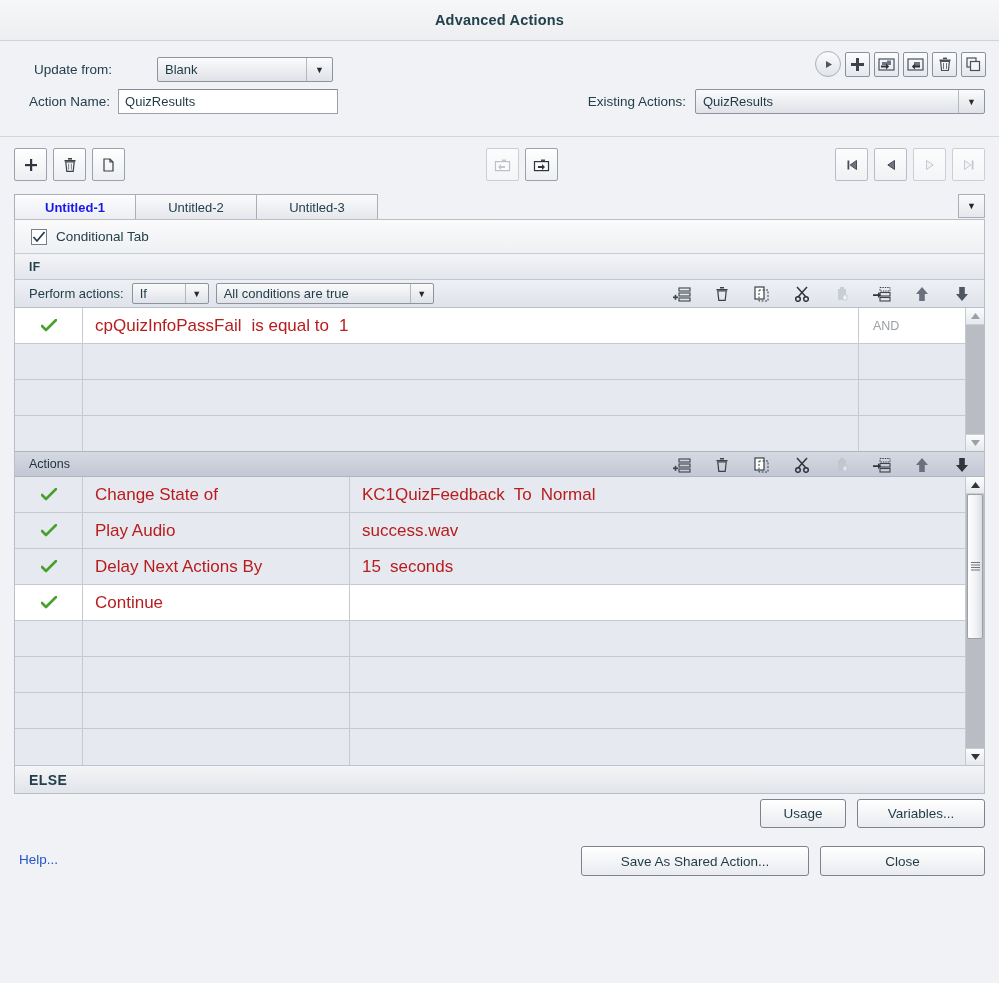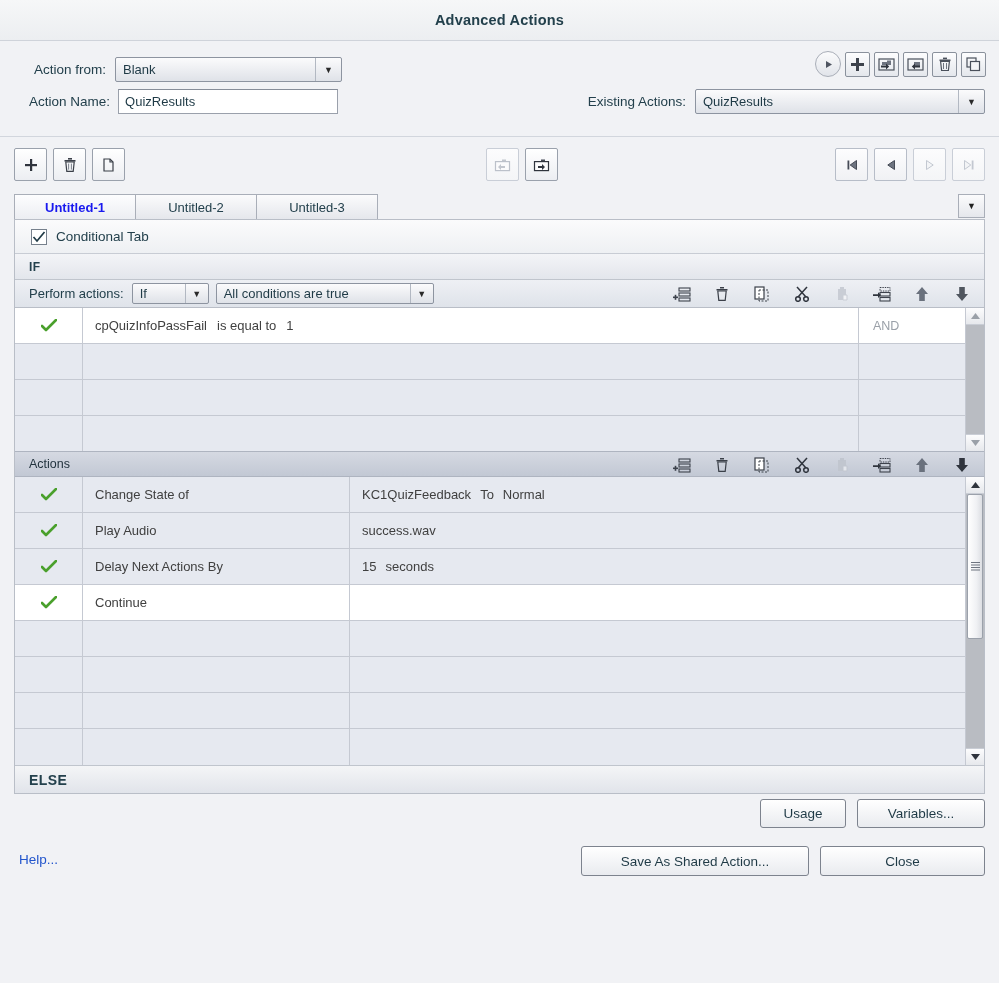--- a/index.html
+++ b/index.html
@@ -39,21 +39,21 @@
     border-radius:2px;
     position:relative;
   }
   .combo .cval{padding:0 7px;flex:1;font-size:13px;color:#1f3a46;white-space:nowrap;overflow:hidden;}
   .combo .carrow{
     width:25px;height:100%;
     border-left:1px solid #b2b8c2;
     display:flex;align-items:center;justify-content:center;
     font-size:9px;color:#2a2a2a;
   }
-  .combo.create{width:227px;}
+  .combo.create{width:176px;margin-left:36px;}
   .combo.existing{width:290px;}
 
   .tinput{
     width:220px;height:25px;box-sizing:border-box;
     border:1px solid #9aa0ab;border-top-color:#868d99;
     background:#ffffff;padding:0 6px;
     font-family:"Liberation Sans", sans-serif;font-size:13px;color:#1f3a46;
   }
   .row-existing{position:absolute;right:14px;top:48px;display:flex;align-items:center;gap:9px;}
 
@@ -152,21 +152,21 @@
     height:36px;display:flex;align-items:center;
     border-bottom:1px solid #c5c9d2;
     background:#e6e9f0;box-sizing:border-box;
   }
   .grow.filled{background:#ffffff;}
   .c-chk{width:68px;min-width:68px;height:100%;border-right:1px solid #c5c9d2;display:flex;align-items:center;justify-content:center;box-sizing:border-box;}
   .c-mid{flex:1;height:100%;display:flex;align-items:center;padding-left:12px;box-sizing:border-box;gap:10px;}
   .c-and{width:107px;min-width:107px;height:100%;border-left:1px solid #c5c9d2;display:flex;align-items:center;padding-left:14px;box-sizing:border-box;color:#9aa0a8;font-size:12.5px;}
   .c-act{width:267px;min-width:267px;height:100%;border-right:1px solid #c5c9d2;display:flex;align-items:center;padding-left:12px;box-sizing:border-box;}
   .c-par{flex:1;height:100%;display:flex;align-items:center;padding-left:12px;box-sizing:border-box;gap:9px;}
-  .mono-sm{font-size:13px;color:#404040;}
+  .mono-sm{font-size:17px;color:#b91c1c;}
 
   .tick{width:16px;height:14px;display:block;}
 
   .actionsbar{
     height:26px;background:linear-gradient(#d5d9e2,#c2c8d4);
     border-top:1px solid #aeb4c0;border-bottom:1px solid #aeb4c0;
     display:flex;align-items:center;padding-left:14px;box-sizing:border-box;
     position:relative;font-size:12.5px;color:#22333e;
   }
   .actionsbar .rowtools{height:26px;}
@@ -216,21 +216,21 @@
 
 <div class="dlg">
 
   <div class="titlebar">
     <div class="title">Advanced Actions</div>
   </div>
 
   <div class="topzone">
 
     <div class="row-create">
-      <span class="lbl">Action from:</span>
+      <span class="lbl">Update from:</span>
       <div class="combo create">
         <span class="cval">Blank</span>
         <span class="carrow">▼</span>
       </div>
     </div>
 
     <div class="row-name">
       <span class="lbl">Action Name:</span>
       <input class="tinput" type="text" value="QuizResults" style="">
     </div>

